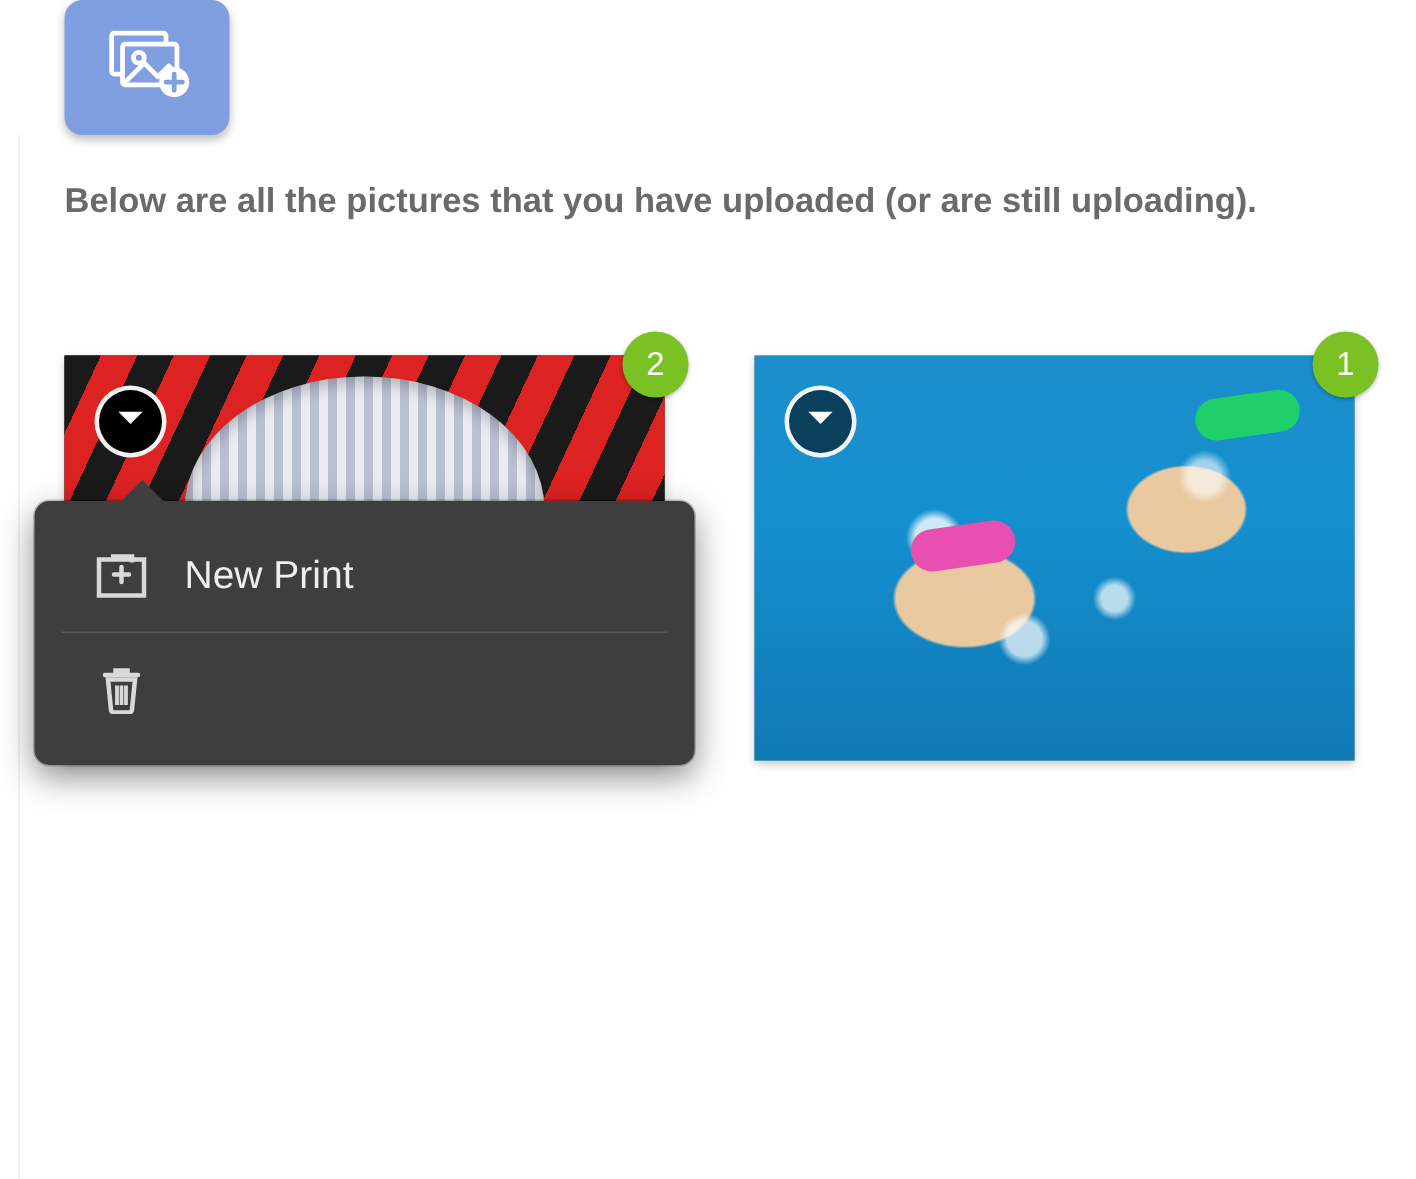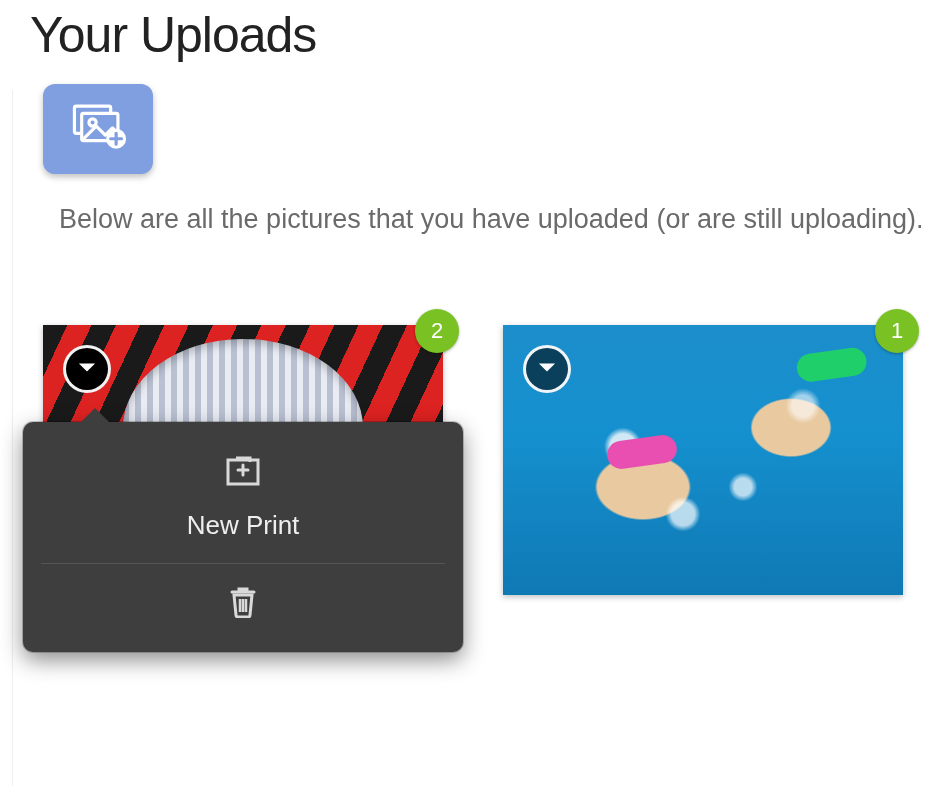--- a/index.html
+++ b/index.html
@@ -40,24 +40,24 @@
     display: flex;
     align-items: center;
     justify-content: center;
     box-shadow: 0 3px 6px rgba(0,0,0,0.25);
     margin-left: 13px;
     margin-bottom: 30px;
     cursor: pointer;
   }
   .upload-btn svg { width: 58px; height: 50px; }
   .desc {
-    font-size: 27px;
+    font-size: 23px;
     color: #6a6a6a;
-    margin: 0 0 90px 29px;
-    font-weight: 400;
+    margin: 0 0 90px 13px;
+    font-weight: 700;
   }
   .gallery {
     display: flex;
     gap: 60px;
     margin-left: 13px;
     position: relative;
   }
   .thumb {
     position: relative;
     width: 400px;
@@ -162,38 +162,36 @@
     border-bottom: 16px solid #3e3e3e;
   }
   .menu-item {
     display: flex;
     align-items: center;
     gap: 24px;
     padding: 22px 40px;
     color: #eee;
     font-size: 26px;
     cursor: pointer;
-    flex-direction: column;
   }
   .menu-sep {
     height: 1px;
     background: #555;
     margin: 0 18px;
   }
   .menu-item .mi-icon { width:36px; display:flex; justify-content:center; }
   .menu-item svg { fill:#d9d9d9; stroke:#d9d9d9; }
 </style>
 </head>
 <body>
 
 <div class="left-rule"></div>
 
 <div class="page">
 
-  <h1 class="title">Your Uploads</h1>
 
   <div class="upload-btn">
     <span>
       <svg viewBox="0 0 64 54">
         <g fill="none" stroke="#fff" stroke-width="3.5" stroke-linejoin="round">
           <rect x="6" y="4" width="40" height="30" rx="2"></rect>
           <rect x="14" y="12" width="40" height="30" rx="2" fill="#7f9fe0"></rect>
           <circle cx="26" cy="22" r="4"></circle>
           <path d="M16 40 L30 26 L40 36 L48 28 L54 34"></path>
         </g>

